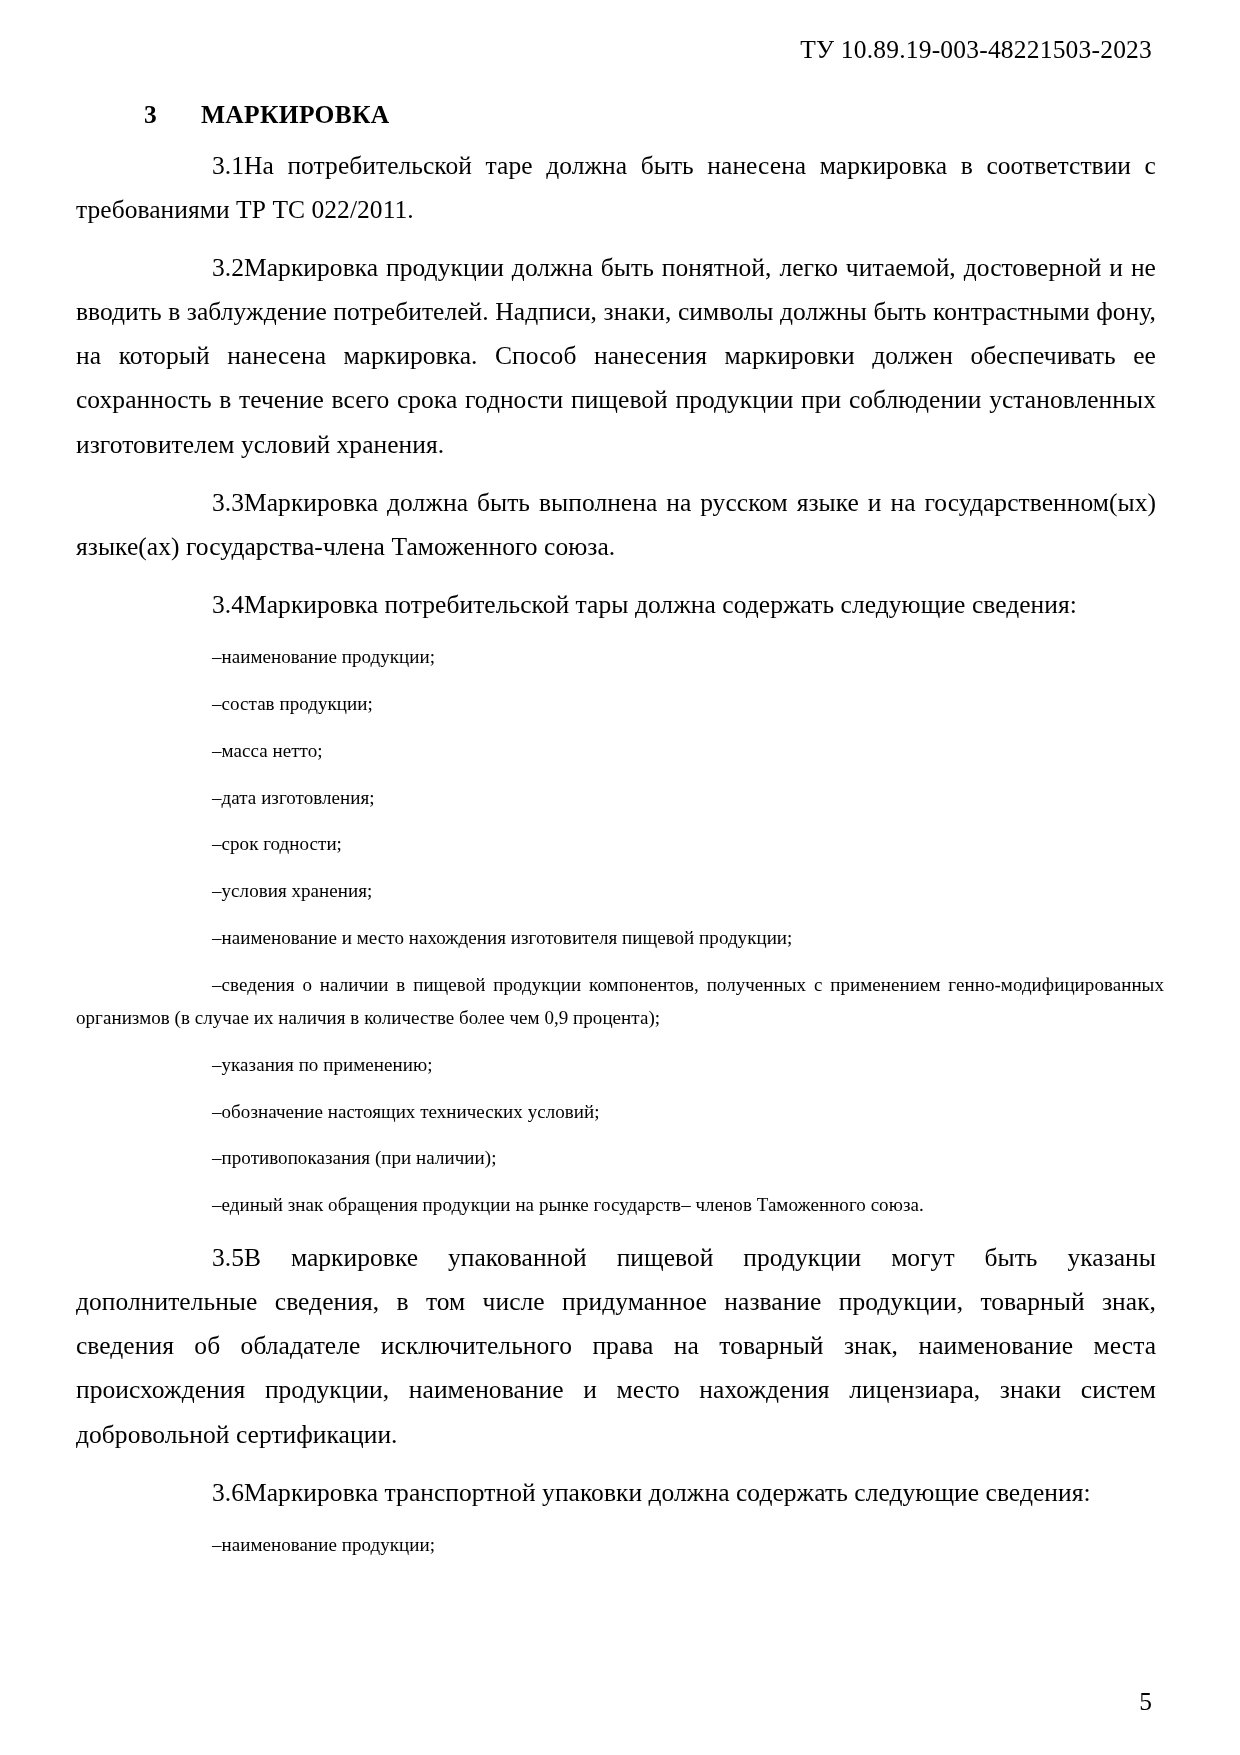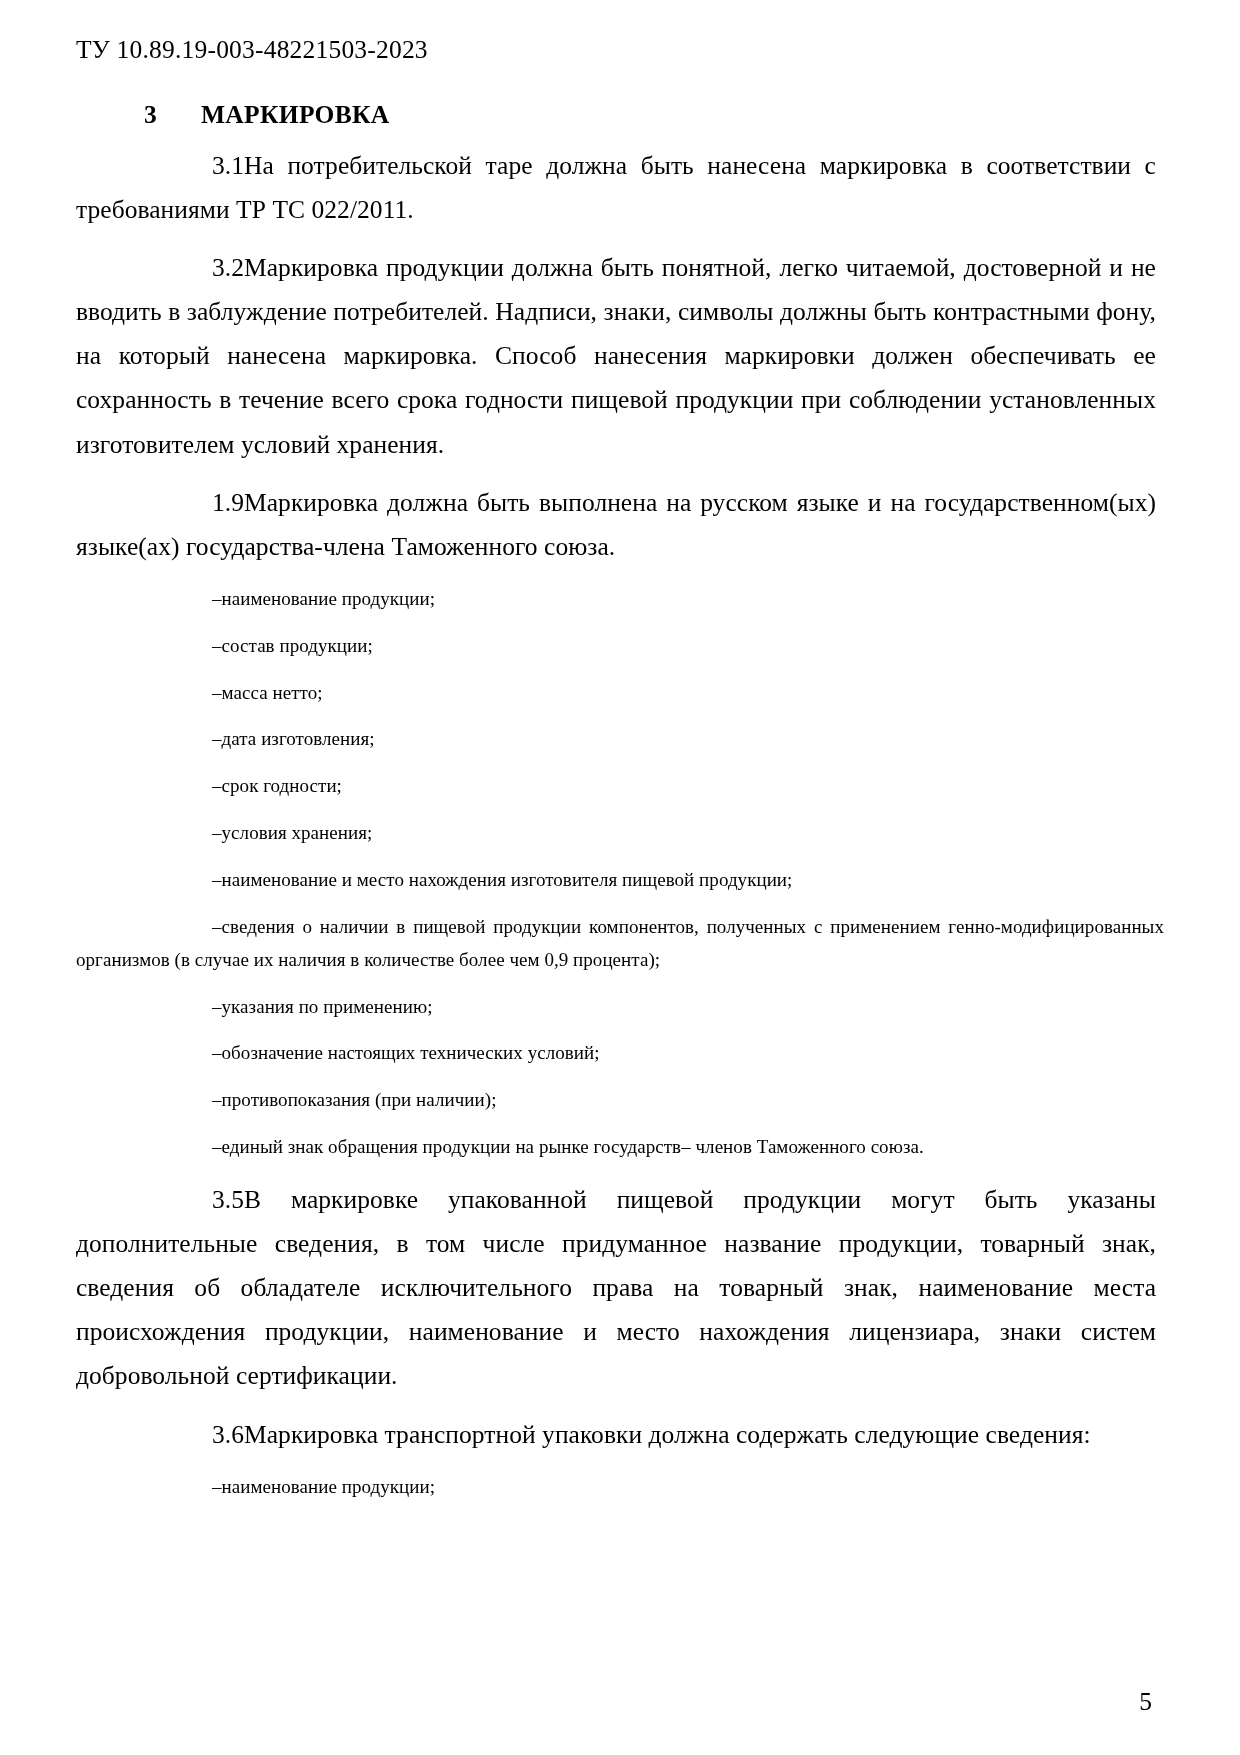--- a/index.html
+++ b/index.html
@@ -12,21 +12,21 @@
     width: 1240px;
     height: 1755px;
     background: #ffffff;
     box-sizing: border-box;
     padding: 28px 76px 0 76px;
     font-family: "Liberation Serif", "DejaVu Serif", serif;
     color: #000000;
     overflow: hidden;
   }
   .doc-header {
-    text-align: left;
+    text-align: right;
     font-size: 25.5px;
     line-height: 1.25;
     letter-spacing: 0.2px;
     margin: 0 12px 0 0;
     padding-top: 6px;
   }
   .section-heading {
     margin: 34px 0 0 0;
     font-size: 25.5px;
     font-weight: bold;
@@ -91,22 +91,23 @@
 <div class="page">
 
   <div class="doc-header">ТУ 10.89.19-003-48221503-2023</div>
 
   <div class="section-heading"><span class="num">3</span><span>МАРКИРОВКА</span></div>
 
   <p class="para nojust"><span class="pnum">3.1</span><span>На потребительской таре должна быть нанесена маркировка в соответствии с требованиями ТР ТС 022/2011.</span></p>
 
   <p class="para nojust"><span class="pnum">3.2</span><span>Маркировка продукции должна быть понятной, легко читаемой, достоверной и не вводить в заблуждение потребителей. Надписи, знаки, символы должны быть контрастными фону, на который нанесена маркировка. Способ нанесения маркировки должен обеспечивать ее сохранность в течение всего срока годности пищевой продукции при соблюдении установленных изготовителем условий хранения.</span></p>
 
-  <p class="para nojust"><span class="pnum">1.9</span><span>Маркировка должна быть выполнена на русском языке и на государственном(ых) языке(ах) государства-члена Таможенного союза.</span></p>
+  <p class="para nojust"><span class="pnum">3.3</span><span>Маркировка должна быть выполнена на русском языке и на государственном(ых) языке(ах) государства-члена Таможенного союза.</span></p>
 
+  <p class="para nojust"><span class="pnum">3.4</span><span>Маркировка потребительской тары должна содержать следующие сведения:</span></p>
 
   <p class="bullet nojust"><span class="dash">–</span><span>наименование продукции;</span></p>
   <p class="bullet nojust"><span class="dash">–</span><span>состав продукции;</span></p>
   <p class="bullet nojust"><span class="dash">–</span><span>масса нетто;</span></p>
   <p class="bullet nojust"><span class="dash">–</span><span>дата изготовления;</span></p>
   <p class="bullet nojust"><span class="dash">–</span><span>срок годности;</span></p>
   <p class="bullet nojust"><span class="dash">–</span><span>условия хранения;</span></p>
   <p class="bullet nojust"><span class="dash">–</span><span>наименование и место нахождения изготовителя пищевой продукции;</span></p>
   <p class="bullet nojust"><span class="dash">–</span><span>сведения о наличии в пищевой продукции компонентов, полученных с применением генно-модифицированных организмов (в случае их наличия в количестве более чем 0,9 процента);</span></p>
   <p class="bullet nojust"><span class="dash">–</span><span>указания по применению;</span></p>

